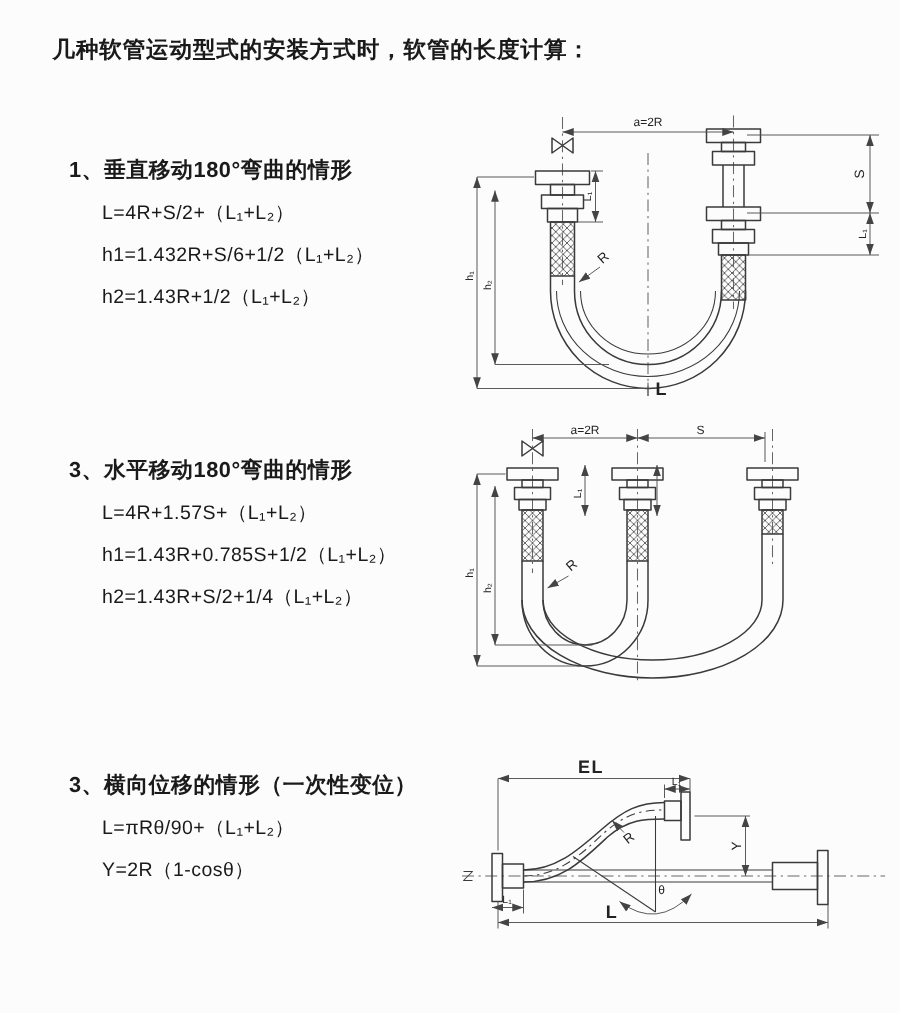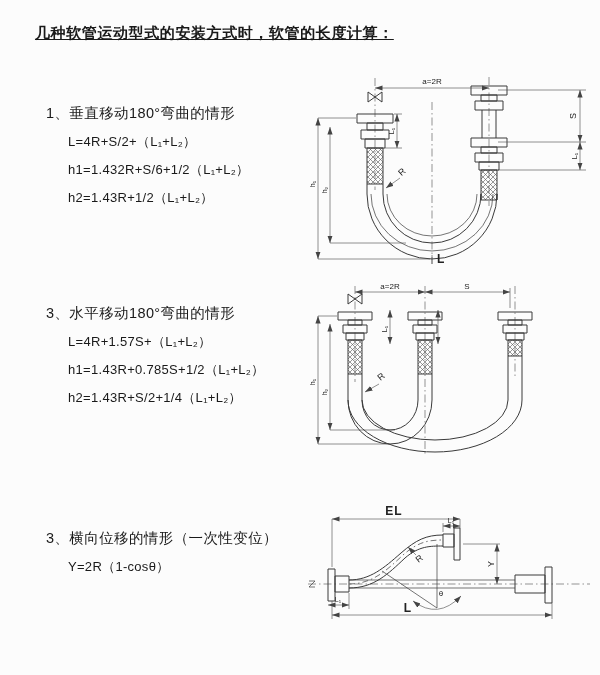--- a/index.html
+++ b/index.html
@@ -3,25 +3,25 @@
 <meta charset="utf-8">
 <style>
   html,body{margin:0;padding:0;}
   body{
     width:600px;height:675px;position:relative;overflow:hidden;
     background:#fcfcfc;color:#1a1a1a;
     font-family:"Liberation Sans",sans-serif;
   }
   .title{
     position:absolute;left:35px;top:24px;
-    font-size:15px;font-weight:600;letter-spacing:.6px;white-space:nowrap;text-decoration:underline;
+    font-size:15px;font-weight:600;letter-spacing:.6px;white-space:nowrap;
   }
   .section{position:absolute;left:46px;width:280px;}
-  #sec1{top:104px;} #sec2{top:304px;} #sec3{top:514px;margin-top:15px;}
-  .heading{font-size:14.5px;font-weight:400;letter-spacing:.4px;margin:0 0 10px 0;white-space:nowrap;}
+  #sec1{top:104px;} #sec2{top:304px;} #sec3{top:514px;}
+  .heading{font-size:14.5px;font-weight:700;letter-spacing:.4px;margin:0 0 10px 0;white-space:nowrap;}
   .formula{font-size:13px;margin:0 0 10px 0;padding-left:22px;letter-spacing:.3px;white-space:nowrap;}
   svg.diagram{position:absolute;}
   #d1{left:308px;top:72px;} #d2{left:305px;top:282px;} #d3{left:300px;top:497px;}
   .draw{stroke:#3a3a3a;stroke-width:1;fill:none;stroke-linejoin:round;}
   .dim{stroke:#555;stroke-width:.65;fill:none;}
   .cl{stroke:#666;stroke-width:.7;fill:none;stroke-dasharray:8 3 1.5 3;}
   .thin{stroke-width:.7;}
   svg text{font-family:"Liberation Sans",sans-serif;fill:#222;stroke:none;}
   .lblS{font-size:8px;} .lblXS{font-size:7px;} .lblM{font-size:9px;}
   .lblL{font-size:12px;font-weight:600;letter-spacing:1px;}
@@ -51,20 +51,21 @@
 
 <div class="section" id="sec2">
   <div class="heading">3、水平移动180°弯曲的情形</div>
   <p class="formula">L=4R+1.57S+（L₁+L₂）</p>
   <p class="formula">h1=1.43R+0.785S+1/2（L₁+L₂）</p>
   <p class="formula">h2=1.43R+S/2+1/4（L₁+L₂）</p>
 </div>
 
 <div class="section" id="sec3">
   <div class="heading">3、横向位移的情形（一次性变位）</div>
+  <p class="formula">L=πRθ/90+（L₁+L₂）</p>
   <p class="formula">Y=2R（1-cosθ）</p>
 </div>
 
 <svg id="d1" class="diagram" width="292" height="196" viewBox="0 0 292 196">
   <g class="cl">
     <line x1="67" y1="6" x2="67" y2="118"></line>
     <line x1="181" y1="5" x2="181" y2="134"></line>
     <line x1="124" y1="30" x2="124" y2="192"></line>
   </g>
   <g class="draw">

